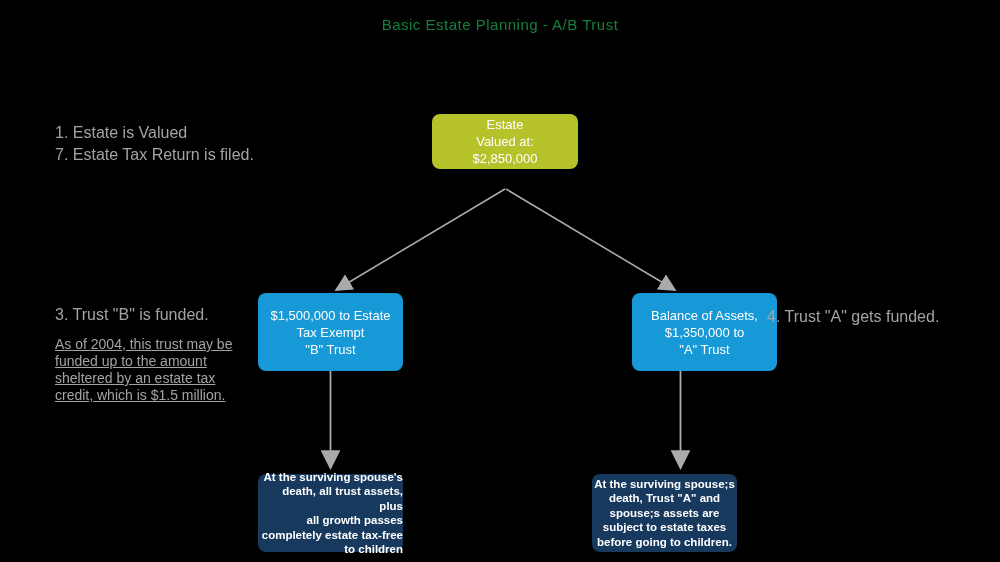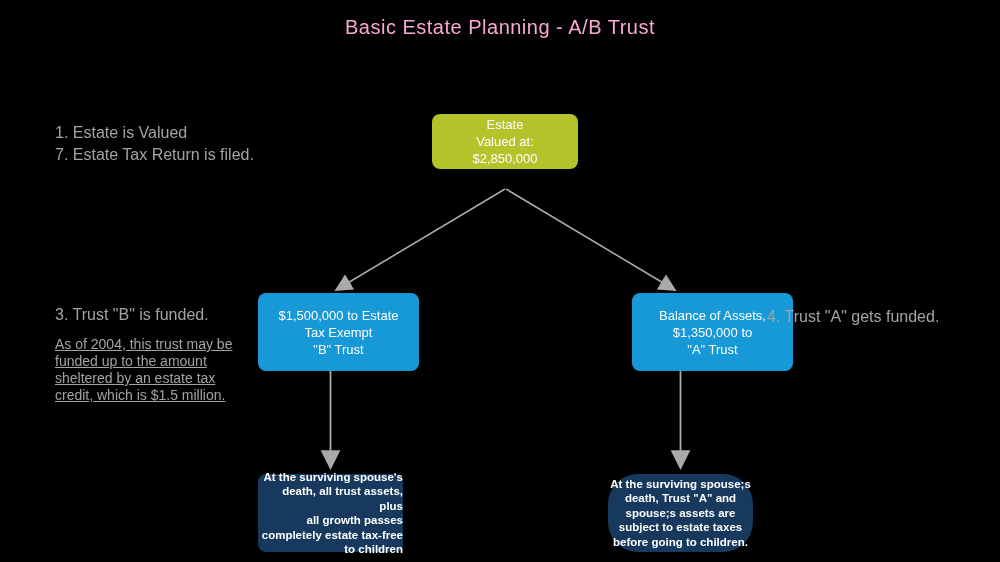--- a/index.html
+++ b/index.html
@@ -13,22 +13,22 @@
     background: #000000;
     overflow: hidden;
   }
 
   .title {
     position: absolute;
     top: 16px;
     left: 0;
     width: 1000px;
     text-align: center;
-    font-size: 20px;
-    color: #f9a8d4;
+    font-size: 15px;
+    color: #15803d;
     letter-spacing: 0.5px;
     white-space: pre-line;
   }
 
   .connectors {
     position: absolute;
     top: 0;
     left: 0;
     width: 1000px;
     height: 562px;
@@ -47,36 +47,36 @@
 
   .estate {
     left: 432px; top: 114px;
     width: 146px; height: 55px;
     background: #b5c22a;
     font-size: 13px; line-height: 17px;
   }
 
   .trust {
     top: 293px;
-    width: 161px; height: 78px;
+    width: 145px; height: 78px;
     background: #1699d6;
     font-size: 13px; line-height: 17px;
   }
   .trust-b { left: 258px; }
   .trust-a { left: 608px; margin-left: 24px; }
 
   .outcome {
     top: 474px;
     width: 145px; height: 78px;
     background: #17395e;
     font-weight: bold;
     font-size: 11.5px; line-height: 14.5px;
   }
   .outcome-b { left: 258px; text-align: right; }
-  .outcome-a { left: 608px; border-radius: 30px; }
+  .outcome-a { left: 592px; }
 
   .note { position: absolute; color: #a3a3a3; }
   .note .line { white-space: pre-line; }
 
   .steps12 { left: 55px; top: 122px; font-size: 16px; line-height: 22px; }
 
   .step3 { left: 55px; top: 306px; width: 200px; }
   .step3 .heading { font-size: 16px; margin-bottom: 12px; white-space: pre-line; }
   .step3 .para { font-size: 14px; line-height: 17px; white-space: pre-line; text-decoration: underline; }
   .step3 .para + .para { margin-top: 11px; }

